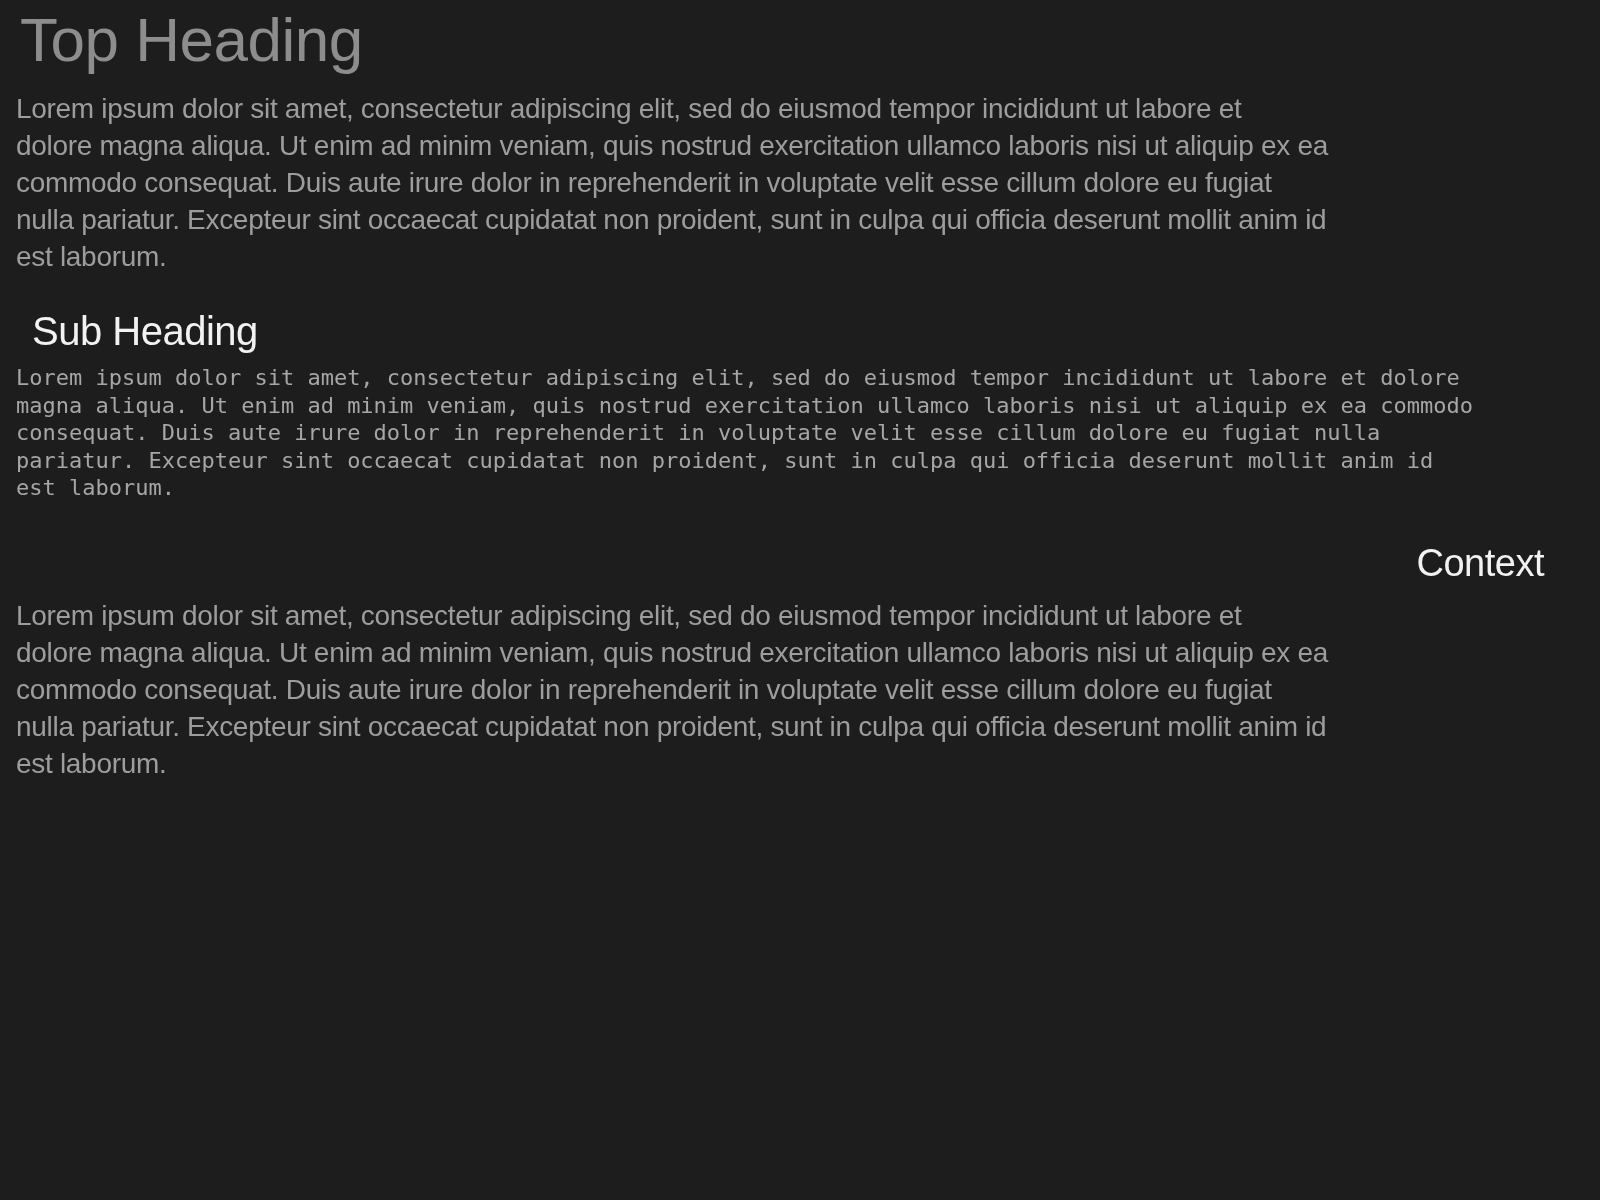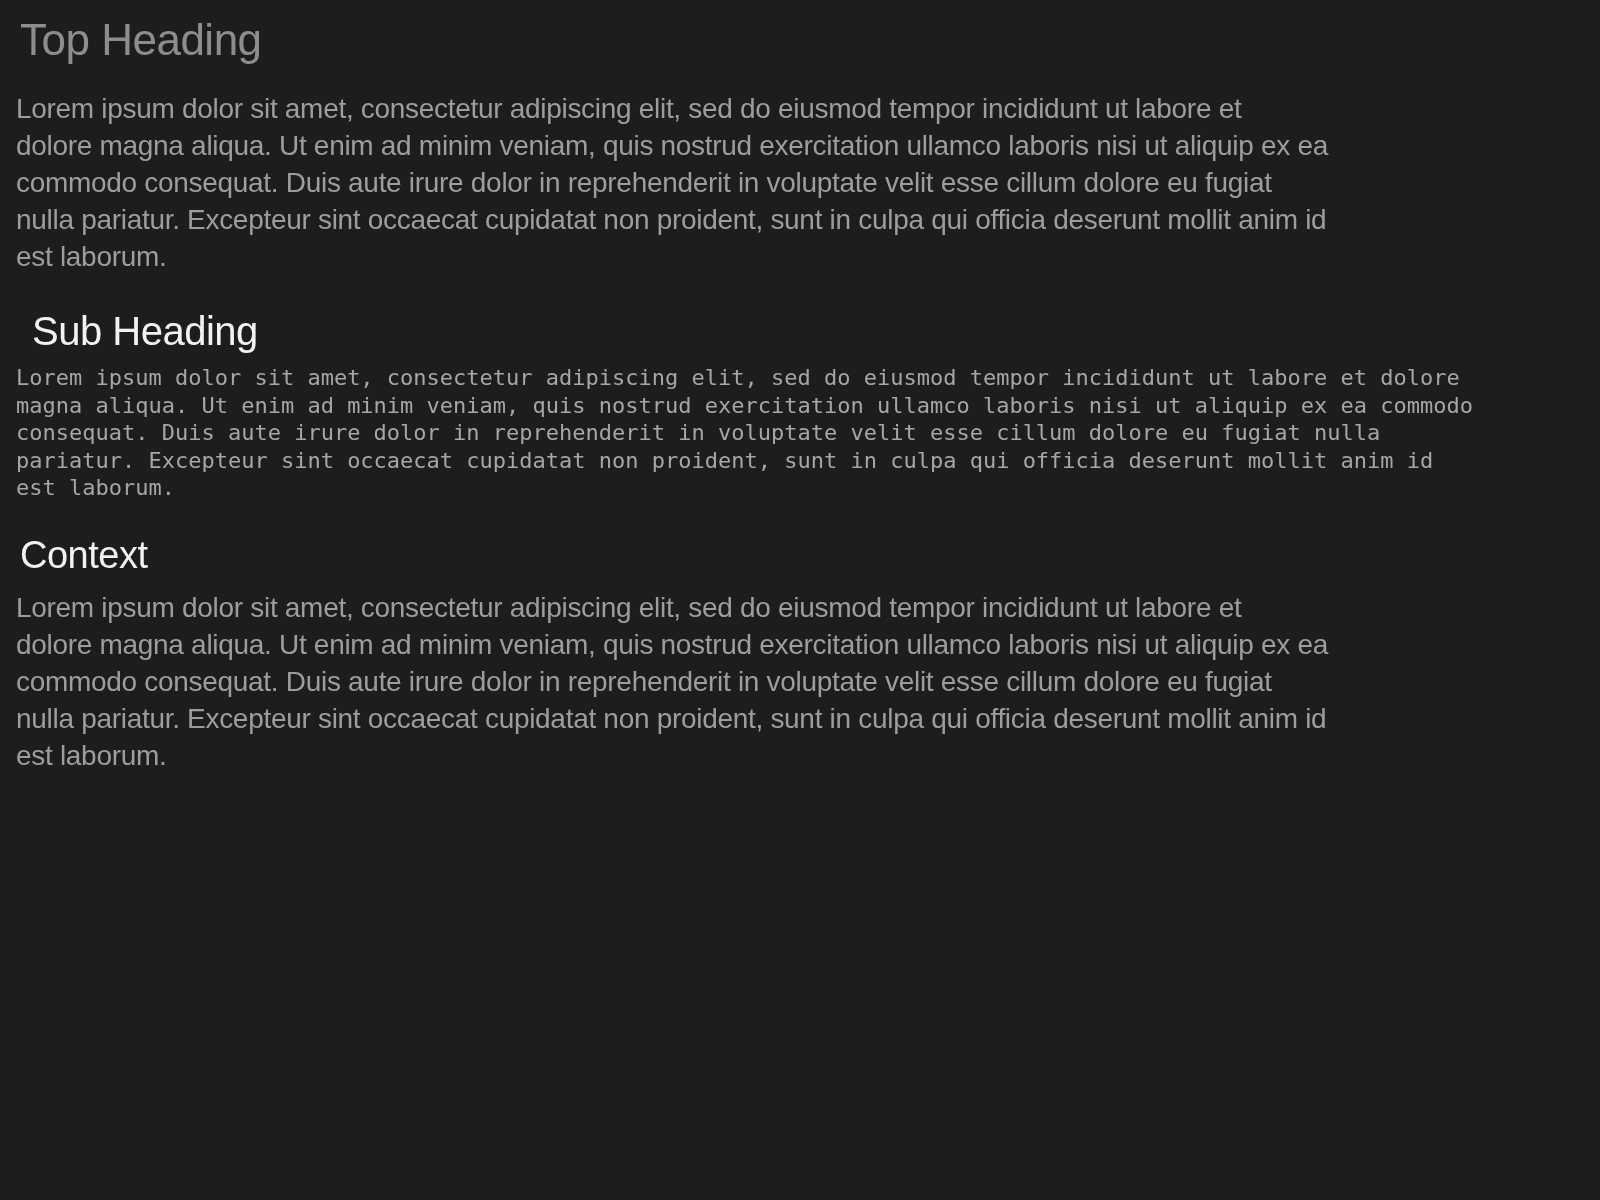--- a/index.html
+++ b/index.html
@@ -11,21 +11,21 @@
     height: 1200px;
     background: #1d1d1d;
     overflow: hidden;
   }
   main.doc {
     padding: 10px 56px 0 16px;
   }
   h1.top-heading {
     font-family: "Liberation Sans", sans-serif;
     font-weight: 300;
-    font-size: 44px;
+    font-size: 62px;
     line-height: 60px;
     letter-spacing: -0.5px;
     color: #8d8d8d;
     margin: 0 0 0 4px;
   }
   p.sans-para {
     font-family: "Liberation Sans", sans-serif;
     font-weight: 300;
     font-size: 28px;
     line-height: 37px;
@@ -52,21 +52,22 @@
     margin: 7px 0 0 0;
     white-space: pre-line;
   }
   h3.context-heading {
     font-family: "Liberation Sans", sans-serif;
     font-weight: 300;
     font-size: 38px;
     line-height: 50px;
     letter-spacing: -0.5px;
     color: #f2f2f2;
-    margin: 28px 0 0 4px;
+    margin: 36px 0 0 4px;
+    text-align: right;
   }
   p.last {
     margin-top: 9px;
   }
 </style>
 </head>
 <body style="background: rgb(29, 29, 29);">
 
 <main class="doc">
   <h1 class="top-heading">Top Heading</h1>

